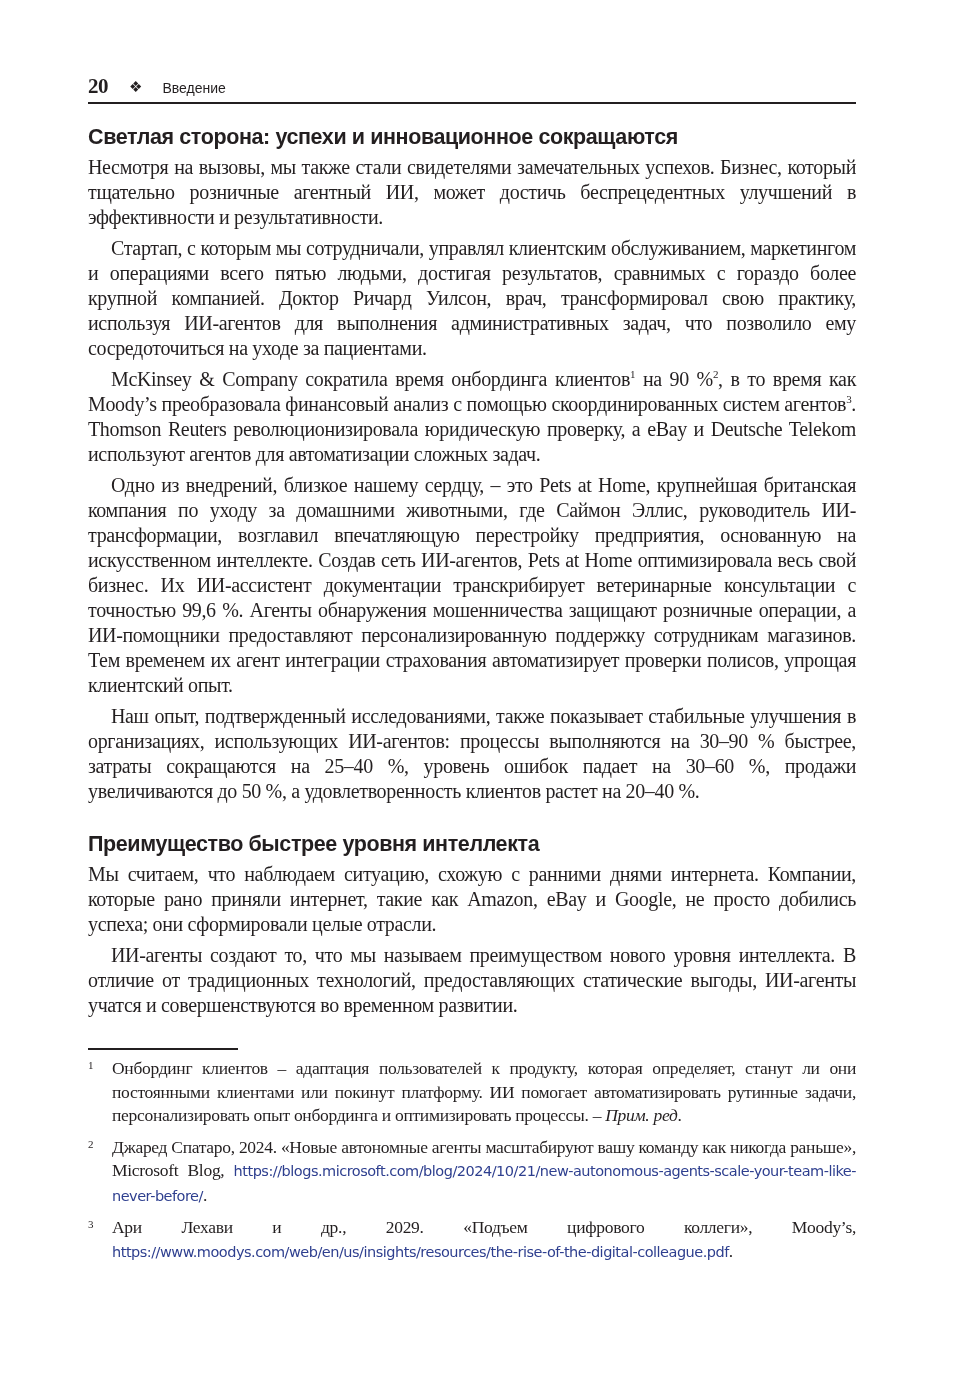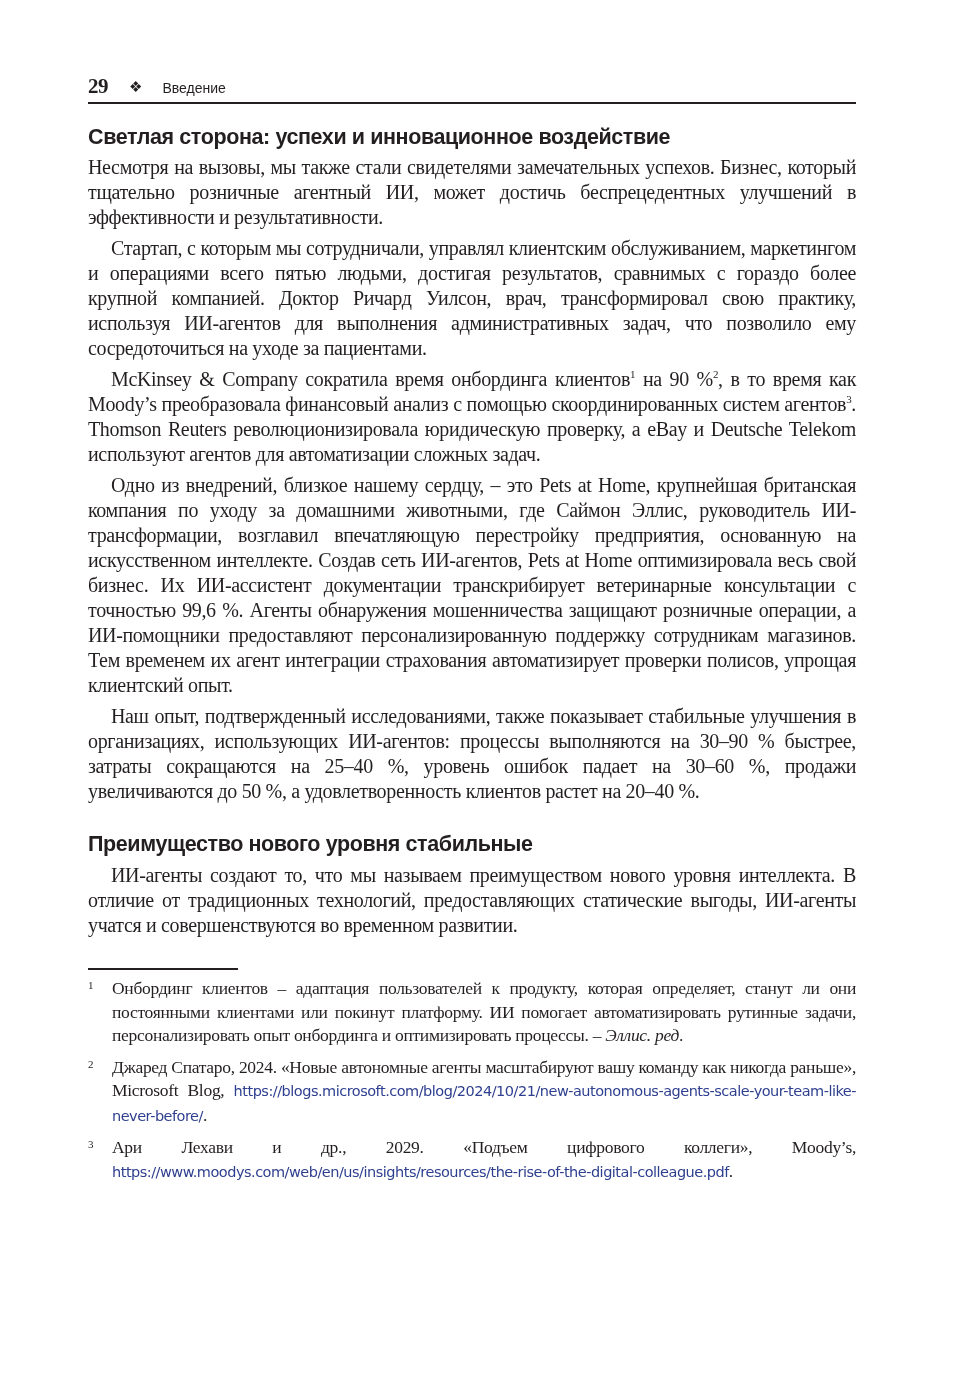--- a/index.html
+++ b/index.html
@@ -21,42 +21,43 @@
   .fn-text { font-family: "Liberation Serif", serif; font-size: 17.5px; line-height: 23.5px; text-align: justify; letter-spacing: -0.3px; }
   .fn-text a { color: #2e3f8f; text-decoration: none; font-family: "DejaVu Sans", sans-serif; font-size: 14.5px; letter-spacing: -0.5px; }
   em { font-style: italic; }
 </style>
 </head>
 <body>
 
 <div class="page">
 
   <div class="running-head">
-    <span class="page-num">29</span>
+    <span class="page-num">20</span>
     <span class="diamond">❖</span>
     <span class="chapter">Введение</span>
   </div>
 
-  <h2 class="h-first">Светлая сторона: успехи и инновационное воздействие</h2>
+  <h2 class="h-first">Светлая сторона: успехи и инновационное сокращаются</h2>
 
   <p>Несмотря на вызовы, мы также стали свидетелями замечательных успехов. Бизнес, который тщательно розничные агентный ИИ, может достичь беспрецедентных улучшений в эффективности и результативности.</p>
   <p class="indent">Стартап, с которым мы сотрудничали, управлял клиентским обслуживанием, маркетингом и операциями всего пятью людьми, достигая результатов, сравнимых с гораздо более крупной компанией. Доктор Ричард Уилсон, врач, трансформировал свою практику, используя ИИ-агентов для выполнения административных задач, что позволило ему сосредоточиться на уходе за пациентами.</p>
   <p class="indent"><span>McKinsey &amp; Company сократила время онбординга клиентов</span><sup>1</sup><span> на 90 %</span><sup>2</sup><span>, в то время как Moody’s преобразовала финансовый анализ с помощью скоординированных систем агентов</span><sup>3</sup><span>. Thomson Reuters революционизировала юридическую проверку, а eBay и Deutsche Telekom используют агентов для автоматизации сложных задач.</span></p>
   <p class="indent">Одно из внедрений, близкое нашему сердцу, – это Pets at Home, крупнейшая британская компания по уходу за домашними животными, где Саймон Эллис, руководитель ИИ-трансформации, возглавил впечатляющую перестройку предприятия, основанную на искусственном интеллекте. Создав сеть ИИ-агентов, Pets at Home оптимизировала весь свой бизнес. Их ИИ-ассистент документации транскрибирует ветеринарные консультации с точностью 99,6 %. Агенты обнаружения мошенничества защищают розничные операции, а ИИ-помощники предоставляют персонализированную поддержку сотрудникам магазинов. Тем временем их агент интеграции страхования автоматизирует проверки полисов, упрощая клиентский опыт.</p>
   <p class="indent">Наш опыт, подтвержденный исследованиями, также показывает стабильные улучшения в организациях, использующих ИИ-агентов: процессы выполняются на 30–90 % быстрее, затраты сокращаются на 25–40 %, уровень ошибок падает на 30–60 %, продажи увеличиваются до 50 %, а удовлетворенность клиентов растет на 20–40 %.</p>
 
-  <h2 class="h-second">Преимущество нового уровня стабильные</h2>
+  <h2 class="h-second">Преимущество быстрее уровня интеллекта</h2>
 
+  <p>Мы считаем, что наблюдаем ситуацию, схожую с ранними днями интернета. Компании, которые рано приняли интернет, такие как Amazon, eBay и Google, не просто добились успеха; они сформировали целые отрасли.</p>
   <p class="indent">ИИ-агенты создают то, что мы называем преимуществом нового уровня интеллекта. В отличие от традиционных технологий, предоставляющих статические выгоды, ИИ-агенты учатся и совершенствуются во временном развитии.</p>
 
   <div class="fn-rule"></div>
 
   <div class="footnote">
     <div class="fn-num">1</div>
-    <div class="fn-text"><span>Онбординг клиентов – адаптация пользователей к продукту, которая определяет, станут ли они постоянными клиентами или покинут платформу. ИИ помогает автоматизировать рутинные задачи, персонализировать опыт онбординга и оптимизировать процессы. – </span><em>Эллис. ред</em><span>.</span></div>
+    <div class="fn-text"><span>Онбординг клиентов – адаптация пользователей к продукту, которая определяет, станут ли они постоянными клиентами или покинут платформу. ИИ помогает автоматизировать рутинные задачи, персонализировать опыт онбординга и оптимизировать процессы. – </span><em>Прим. ред</em><span>.</span></div>
   </div>
 
   <div class="footnote">
     <div class="fn-num">2</div>
     <div class="fn-text"><span>Джаред Спатаро, 2024. «Новые автономные агенты масштабируют вашу команду как никогда раньше», Microsoft Blog, </span><a>https://blogs.microsoft.com/blog/2024/10/21/new-autonomous-agents-scale-your-team-like-never-before/</a><span>.</span></div>
   </div>
 
   <div class="footnote">
     <div class="fn-num">3</div>
     <div class="fn-text"><span>Ари Лехави и др., 2029. «Подъем цифрового коллеги», Moody’s, </span><a>https://www.moodys.com/web/en/us/insights/resources/the-rise-of-the-digital-colleague.pdf</a><span>.</span></div>

